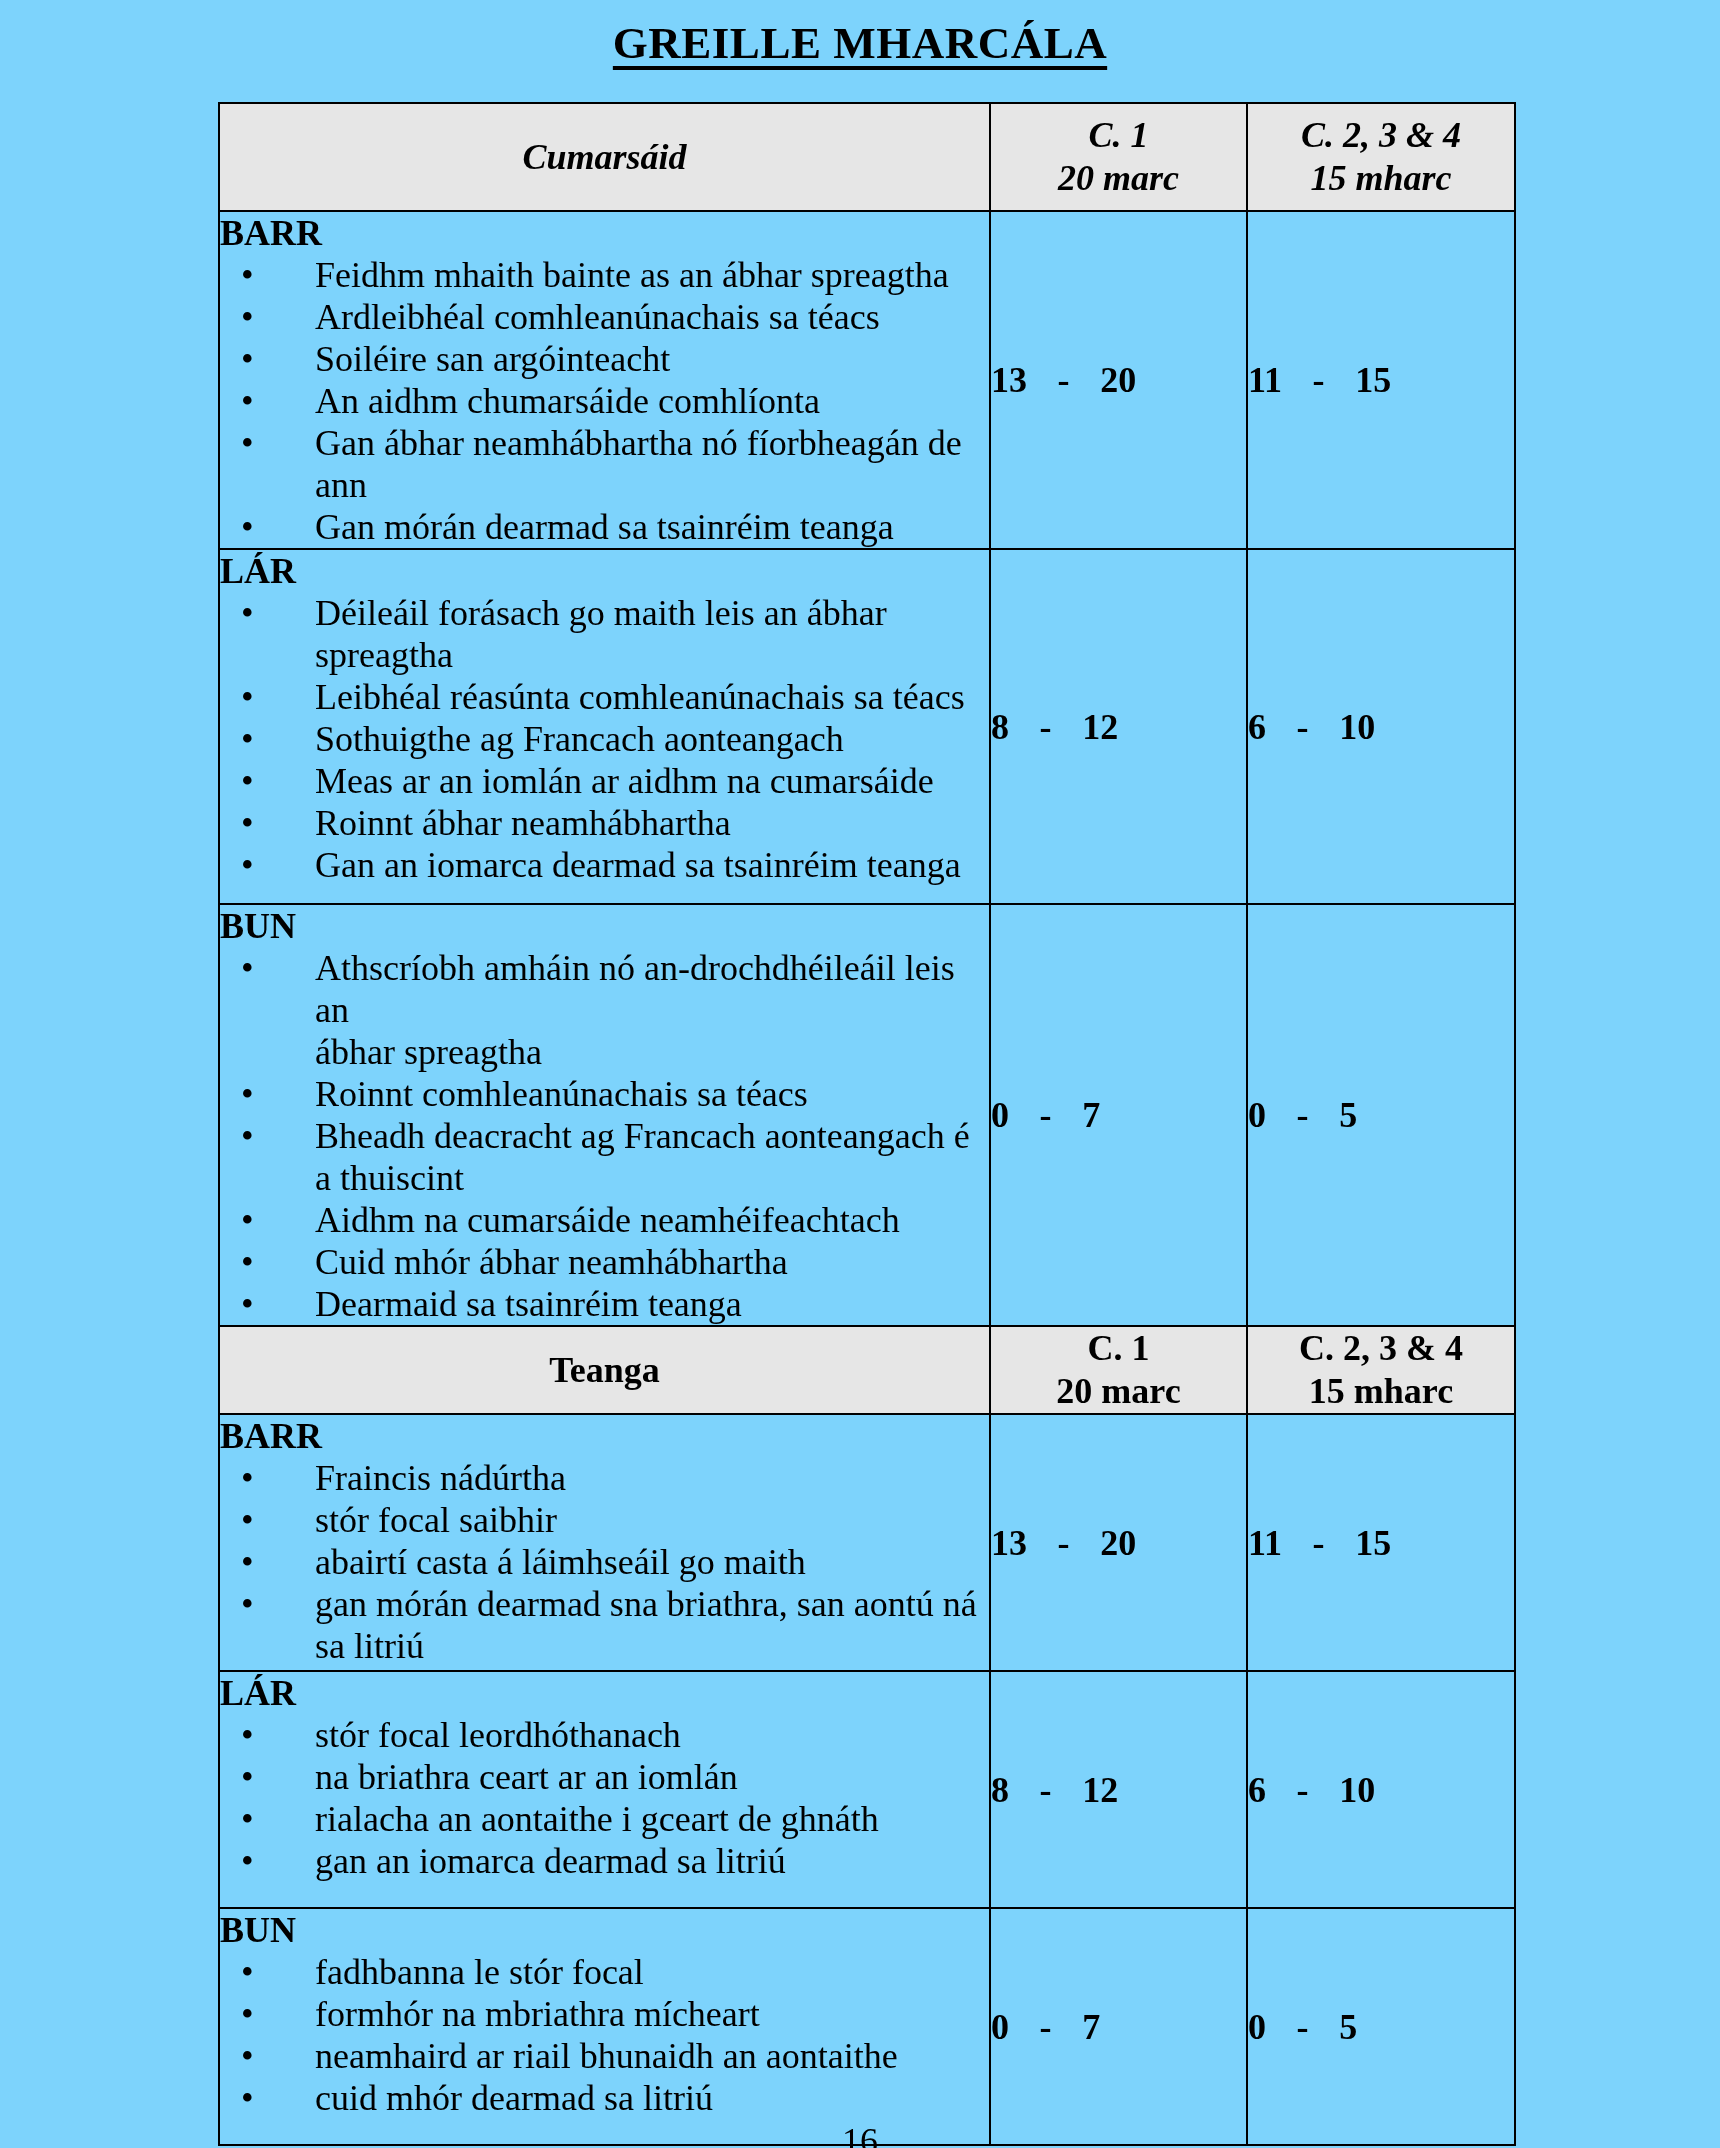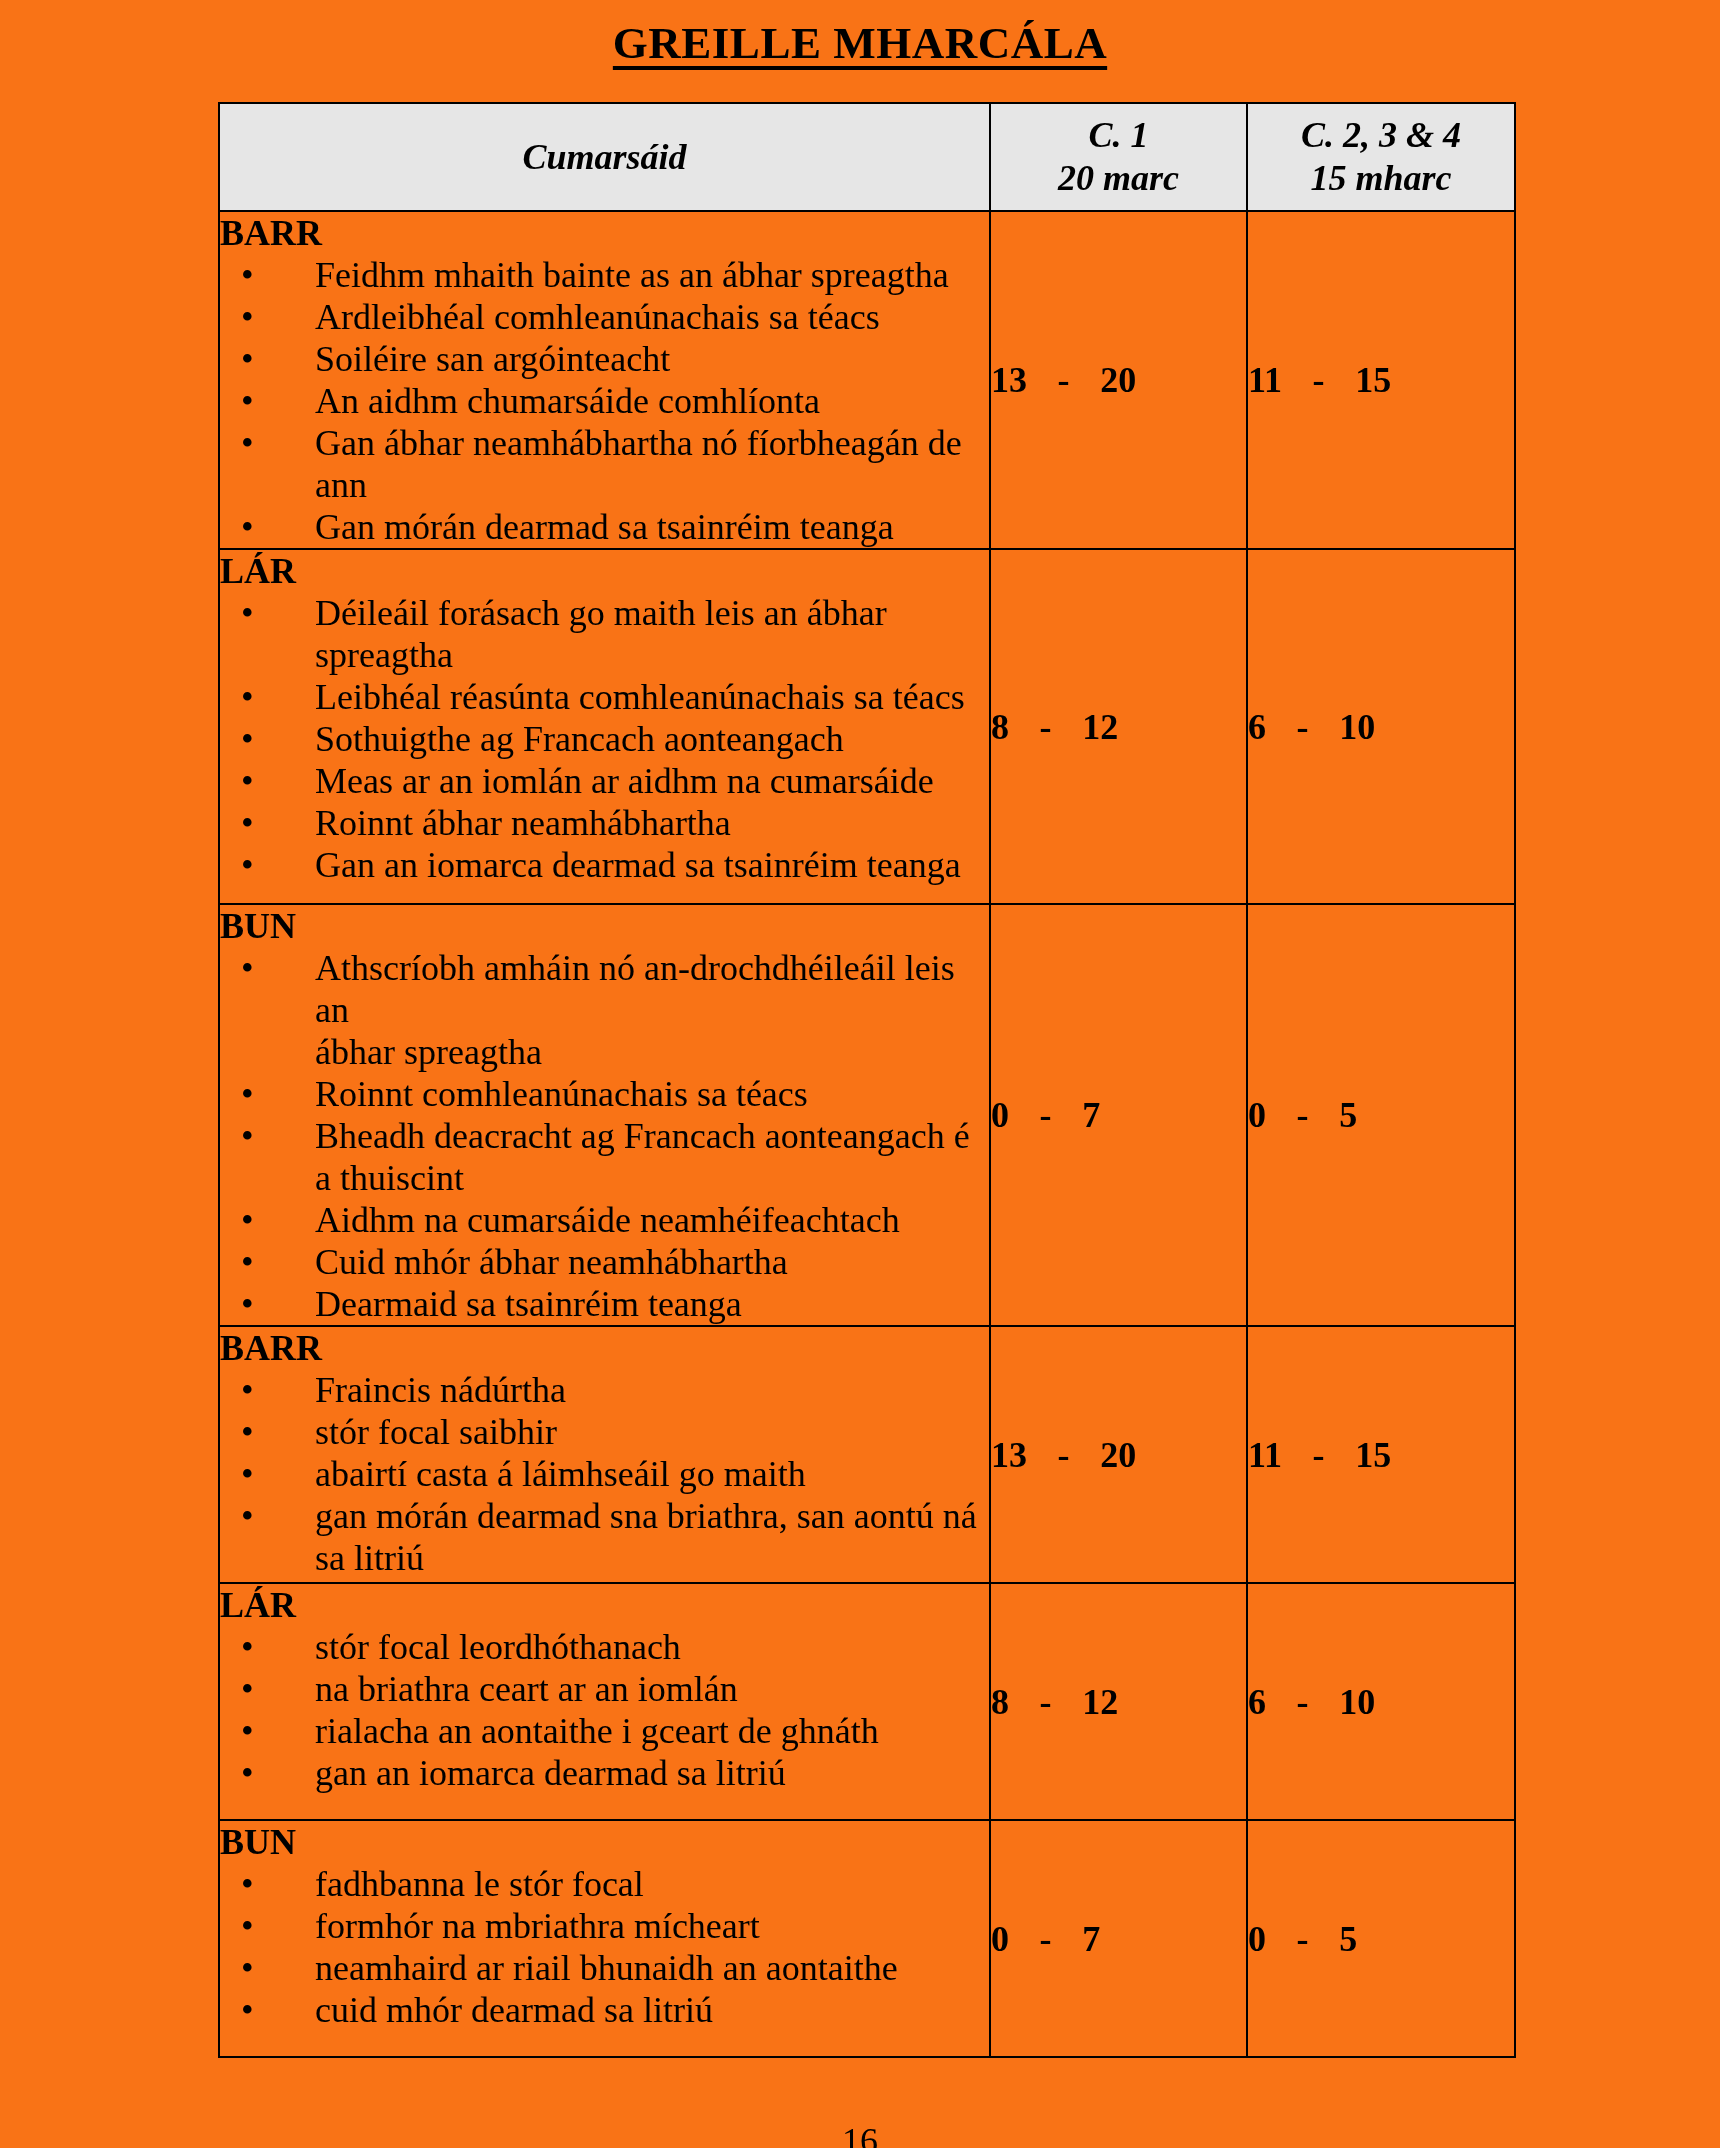--- a/index.html
+++ b/index.html
@@ -1,18 +1,18 @@
 <!DOCTYPE html>
 <html style="font-size:15px"><head>
 <meta charset="utf-8">
 <style>
   html,body { margin:0; padding:0; background:#fff; }
   .page {
     position:relative; width:1720px; height:2148px; overflow:hidden;
-    background:#f97316; color:#000;
+    background:#7dd3fc; color:#000;
     font-family:"Liberation Serif", serif;
     font-size:36px; line-height:42px;
   }
   .title {
     position:absolute; top:15px; left:0; width:100%;
     text-align:center; margin:0;
     font-size:45px; line-height:57px; font-weight:bold;
     text-decoration:underline; text-decoration-thickness:3.8px; text-underline-offset:7.6px;
     letter-spacing:0.5px;
   }
@@ -112,20 +112,31 @@
               <li class="bullet">Bheadh deacracht ag Francach aonteangach é
 a thuiscint</li>
               <li class="bullet">Aidhm na cumarsáide neamhéifeachtach</li>
               <li class="bullet">Cuid mhór ábhar neamhábhartha</li>
               <li class="bullet">Dearmaid sa tsainréim teanga</li>
             </ul>
           </td>
           <td class="marks-cell">0 - 7</td>
           <td class="marks-cell">0 - 5</td>
         </tr>
+        <tr class="header-row hdr1">
+          <td class="hcell">Teanga</td>
+          <td class="hcell">
+            <div class="hline">C. 1</div>
+            <div class="hline">20 marc</div>
+          </td>
+          <td class="hcell">
+            <div class="hline">C. 2, 3 &amp; 4</div>
+            <div class="hline">15 mharc</div>
+          </td>
+        </tr>
         <tr class="s1r0">
           <td class="band-cell">
             <div class="band-label">BARR</div>
             <ul class="bullets">
               <li class="bullet">Fraincis nádúrtha</li>
               <li class="bullet">stór focal saibhir</li>
               <li class="bullet">abairtí casta á láimhseáil go maith</li>
               <li class="bullet">gan mórán dearmad sna briathra, san aontú ná
 sa litriú</li>
             </ul>

